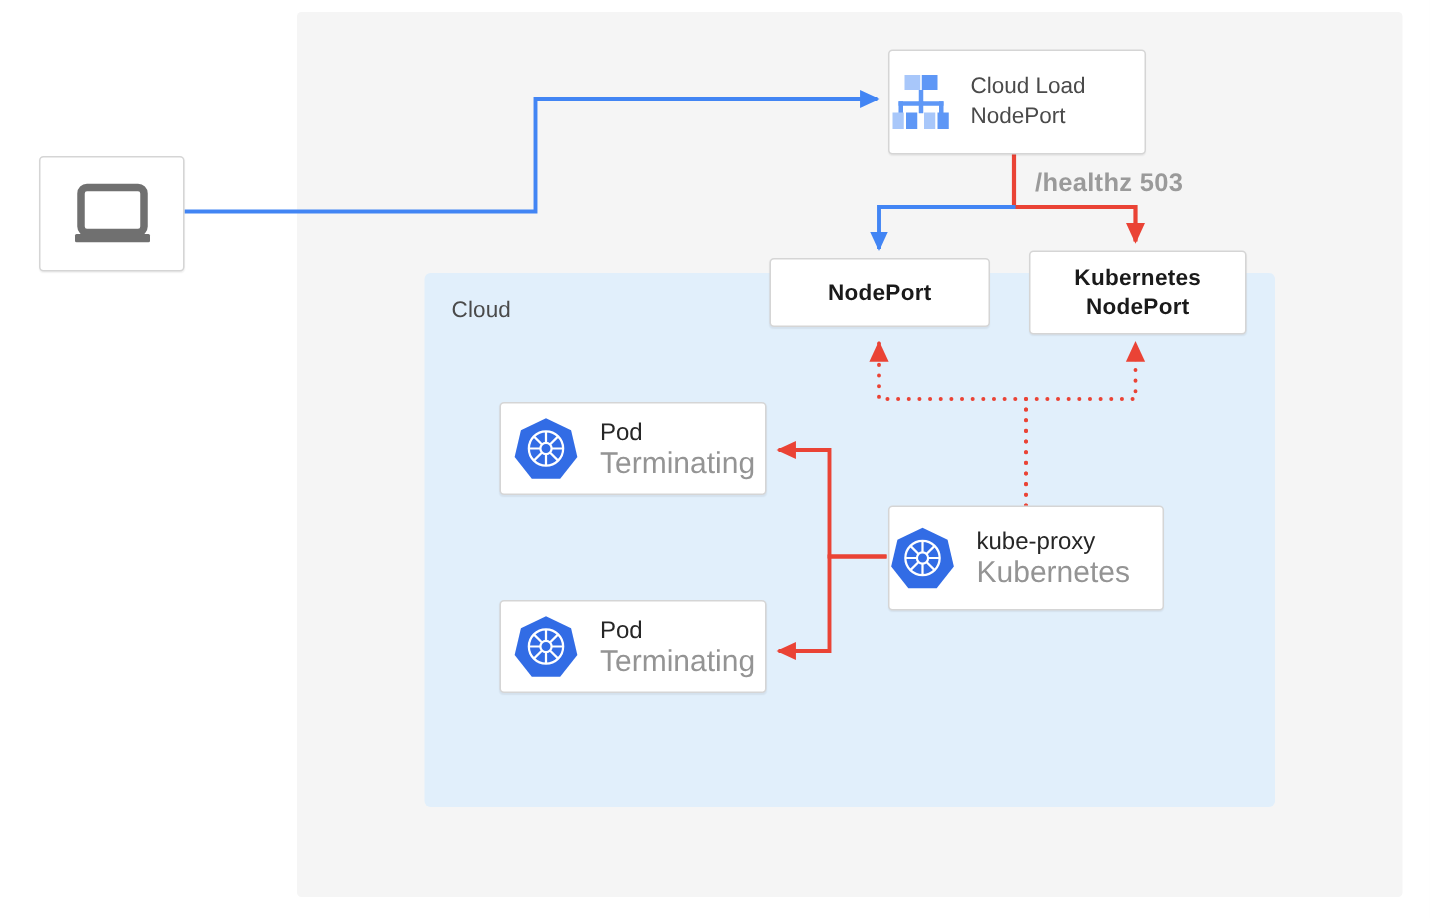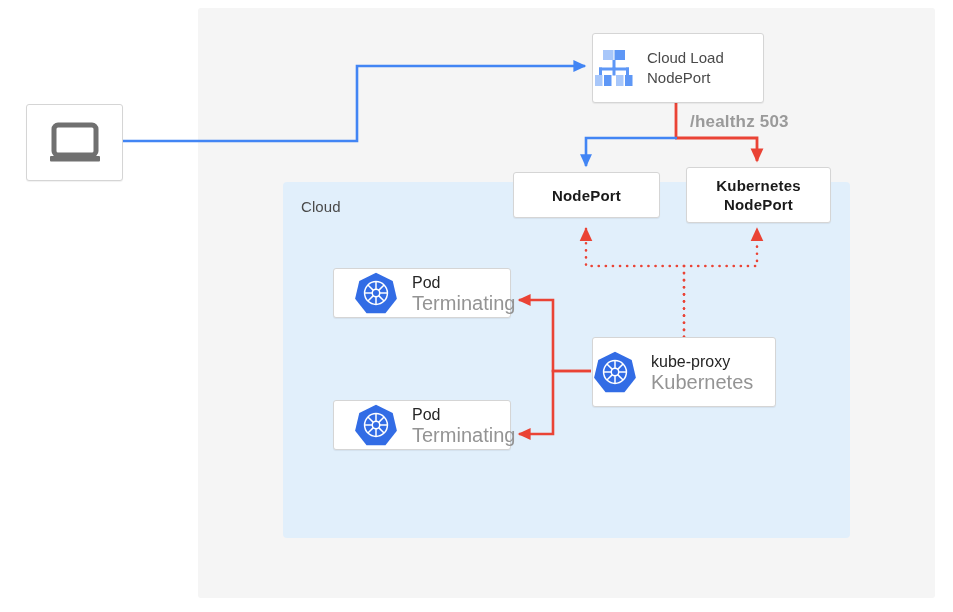--- a/index.html
+++ b/index.html
@@ -108,24 +108,24 @@
     font-weight: bold;
     color: #1a1a1a;
     text-align: center;
     line-height: 19px;
     letter-spacing: 0.2px;
   }
   
   .pod-card {
     left: 333px;
     width: 178px;
-    height: 50px;
-    display: flex;
-    align-items: center;
-    padding-left: 20px;
+    height: 62px;
+    display: flex;
+    align-items: center;
+    padding-left: 8px;
   }
   #pod-card-1 { top: 268px; }
   #pod-card-2 { top: 400px; }
   
   #kubeproxy-card {
     left: 592px;
     top: 337px;
     width: 184px;
     height: 70px;
     display: flex;

